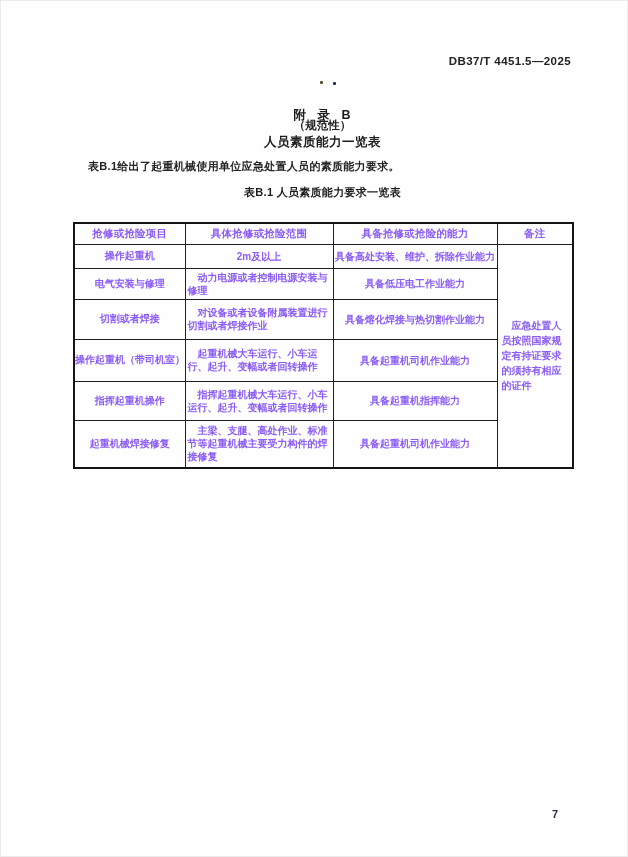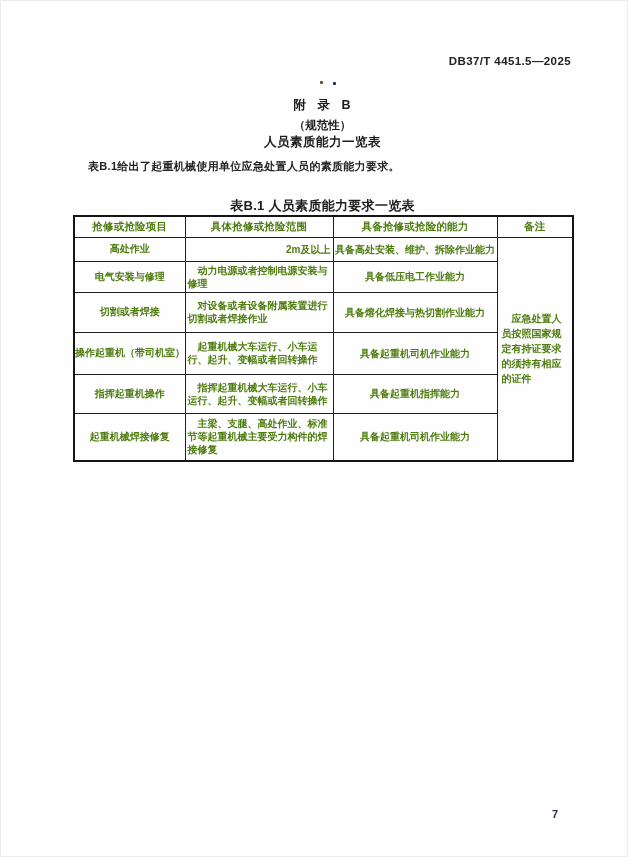--- a/index.html
+++ b/index.html
@@ -22,52 +22,51 @@
     font-size: 11.5px;
     font-weight: bold;
     letter-spacing: 0.4px;
     color: #222;
   }
   .speck { position: absolute; width: 3px; height: 3px; border-radius: 1px; }
   .speck-a { left: 320px; top: 81px; background: #5d5422; }
   .speck-b { left: 333px; top: 82px; background: #262a50; }
 
   .center-block { position: absolute; left: 73px; width: 499px; text-align: center; }
-  .appendix-label { top: 97px; font-size: 12.5px; font-weight: bold; letter-spacing: 1px; word-spacing: 6px; }
+  .appendix-label { top: 107px; font-size: 12.5px; font-weight: bold; letter-spacing: 1px; word-spacing: 6px; }
   .appendix-type  { top: 118px; font-size: 11.5px; font-weight: bold; }
   .appendix-title { top: 134px; font-size: 12.5px; font-weight: bold; letter-spacing: 0.5px; }
 
   .intro {
     position: absolute;
     left: 73px; top: 159px; width: 499px;
     font-size: 11px;
     font-weight: 600;
     text-indent: 15px;
     letter-spacing: 0.3px;
     color: #242424;
   }
   .table-caption {
     position: absolute;
     left: 73px; top: 185px; width: 499px;
     text-align: center;
-    font-size: 13px;
+    font-size: 11px;
     font-weight: bold;
     letter-spacing: 0.3px;
-    margin-top: 12px;
   }
 
   .req-table {
     position: absolute;
-    left: 73px; top: 215px;
+    left: 73px; top: 222px;
     width: 499px;
     border-collapse: collapse;
     table-layout: fixed;
     border: 2px solid #151515;
     font-weight: 600;
-    color: #4d7c0f;
+    color: #8b5cf6;
   }
   .req-table col.c1 { width: 111px; }
   .req-table col.c2 { width: 148px; }
   .req-table col.c3 { width: 164px; }
   .req-table col.c4 { width: 76px; }
   .req-table th, .req-table td {
     border: 1px solid #1f1f1f;
     vertical-align: middle;
     font-size: 10px;
   }
@@ -77,21 +76,21 @@
     text-align: center;
     letter-spacing: 0.2px;
   }
   td.item-cell { text-align: center; white-space: nowrap; }
   td.scope-cell {
     text-align: left;
     padding: 0 2px;
     text-indent: 10px;
     line-height: 13px;
   }
-  td.scope-cell.single { text-align: right; text-indent: 0; }
+  td.scope-cell.single { text-align: center; text-indent: 0; }
   td.ability-cell { text-align: center; padding: 0 1px; line-height: 13px; }
   td.remark-cell {
     text-align: left;
     padding: 4px;
     text-indent: 10px;
     line-height: 15px;
     vertical-align: middle;
   }
   .page-number {
     position: absolute;
@@ -127,21 +126,21 @@
       <col class="c4">
   </colgroup>
   <tbody>
       <tr style="height:21px;">
     <th>抢修或抢险项目</th>
     <th>具体抢修或抢险范围</th>
     <th>具备抢修或抢险的能力</th>
     <th>备注</th>
   </tr>
   <tr style="height:24px;">
-    <td class="item-cell">高处作业</td>
+    <td class="item-cell">操作起重机</td>
     <td class="scope-cell single">2m及以上</td>
     <td class="ability-cell">具备高处安装、维护、拆除作业能力</td>
     <td class="remark-cell" rowspan="6">应急处置人员按照国家规定有持证要求的须持有相应的证件</td>
   </tr>
   <tr style="height:31px;padding-left:28px;">
     <td class="item-cell">电气安装与修理</td>
     <td class="scope-cell">动力电源或者控制电源安装与修理</td>
     <td class="ability-cell">具备低压电工作业能力</td>
   </tr>
   <tr style="height:40px;">

